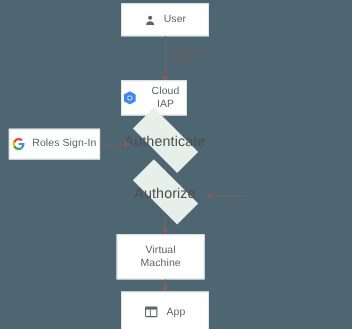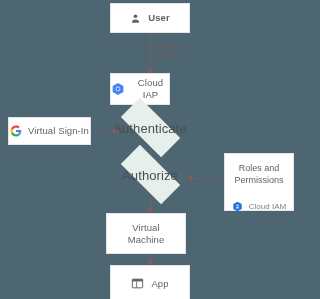--- a/index.html
+++ b/index.html
@@ -135,21 +135,21 @@
     gap: 6px;
     justify-content: center;
   }
   #roles-sub-label { font-size: 8px; color: #7a7f85; }
 </style>
 </head>
 <body>
 
 <div id="canvas">
 
-  <div class="card" id="user-card" style="left:110px; top:3px; width:80px; height:30px;font-weight:bold;">
+  <div class="card" id="user-card" style="left:110px; top:3px; width:80px; height:30px;">
     <div class="card-row">
       <span class="icon">
         <svg width="11" height="11" viewBox="0 0 24 24" aria-hidden="true">
           <circle cx="12" cy="7" r="4" fill="#5f6368"></circle>
           <path d="M4 21c0-4.4 3.6-7 8-7s8 2.6 8 7z" fill="#5f6368"></path>
         </svg>
       </span>
       <span class="card-label">User</span>
     </div>
   </div>
@@ -181,48 +181,33 @@
   <div class="card" id="signin-card" style="left:8px; top:117px; width:83px; height:28px;">
     <div class="card-row" style="gap:6px;">
       <span class="icon">
         <svg width="12" height="12" viewBox="0 0 48 48" aria-hidden="true">
           <path fill="#4285F4" d="M45 24c0-1.6-.1-2.7-.4-4H24v7.6h12c-.2 2-1.5 5-4.4 7l6.8 5.3C42.4 36.1 45 30.6 45 24z"></path>
           <path fill="#34A853" d="M24 46c5.9 0 10.9-2 14.5-5.3l-6.9-5.4c-1.9 1.3-4.4 2.2-7.6 2.2-5.8 0-10.7-3.8-12.5-9.1l-7.1 5.5C8 41.2 15.4 46 24 46z"></path>
           <path fill="#FBBC05" d="M11.5 28.4c-.5-1.4-.7-2.9-.7-4.4s.3-3 .7-4.4l-7.1-5.5C2.9 17 2 20.4 2 24s.9 7 2.4 9.9z"></path>
           <path fill="#EA4335" d="M24 10.4c3.3 0 6.1 1.1 8.3 3.2l6.2-6.2C34.9 4 29.9 2 24 2 15.4 2 8 6.8 4.4 14.1l7.1 5.5c1.8-5.3 6.7-9.2 12.5-9.2z"></path>
         </svg>
       </span>
-      <span class="card-label">Virtual Sign-In</span>
+      <span class="card-label">Roles Sign-In</span>
     </div>
   </div>
 
   <div class="hline" style="left:91px; top:131px; width:23px;"></div>
   <div class="arrow-right" style="left:113px; top:127.5px;"></div>
 
   <div class="vline" style="left:150px; top:150px; height:10px;"></div>
   <div class="arrow-down" style="left:146.5px; top:157px;"></div>
 
   <div class="diamond" style="left:122px; top:161px; width:57px; height:27px;"></div>
   <div class="diamond-label" style="left:110px; top:167px; width:80px; height:16px;">Authorize</div>
 
-  <div class="card" id="roles-card" style="left:224px; top:153px; width:70px; height:58px;">
-    <div id="roles-title">Roles and
-Permissions</div>
-    <div id="roles-divider"></div>
-    <div id="roles-sub-row">
-      <span class="icon">
-        <svg width="11" height="11" viewBox="0 0 24 24" aria-hidden="true">
-          <polygon points="12,1.6 21.2,6.8 21.2,17.2 12,22.4 2.8,17.2 2.8,6.8" fill="#1a73e8"></polygon>
-          <circle cx="12" cy="9.8" r="2.7" fill="#a8c7fa"></circle>
-          <path d="M12 12.6c2.6 0 4.6 1.6 4.6 3.9H7.4c0-2.3 2-3.9 4.6-3.9z" fill="#a8c7fa"></path>
-        </svg>
-      </span>
-      <span id="roles-sub-label">Cloud IAM</span>
-    </div>
-  </div>
 
   <div class="hline" style="left:192px; top:178px; width:32px;"></div>
   <div class="arrow-left" style="left:187px; top:174.5px;"></div>
 
   <div class="vline" style="left:150px; top:197px; height:14px;"></div>
   <div class="arrow-down" style="left:146.5px; top:208px;"></div>
 
   <div class="card" id="vm-card" style="left:106px; top:213px; width:80px; height:41px;">
     <span class="card-label" style="white-space:pre-line;">Virtual
 Machine</span>

